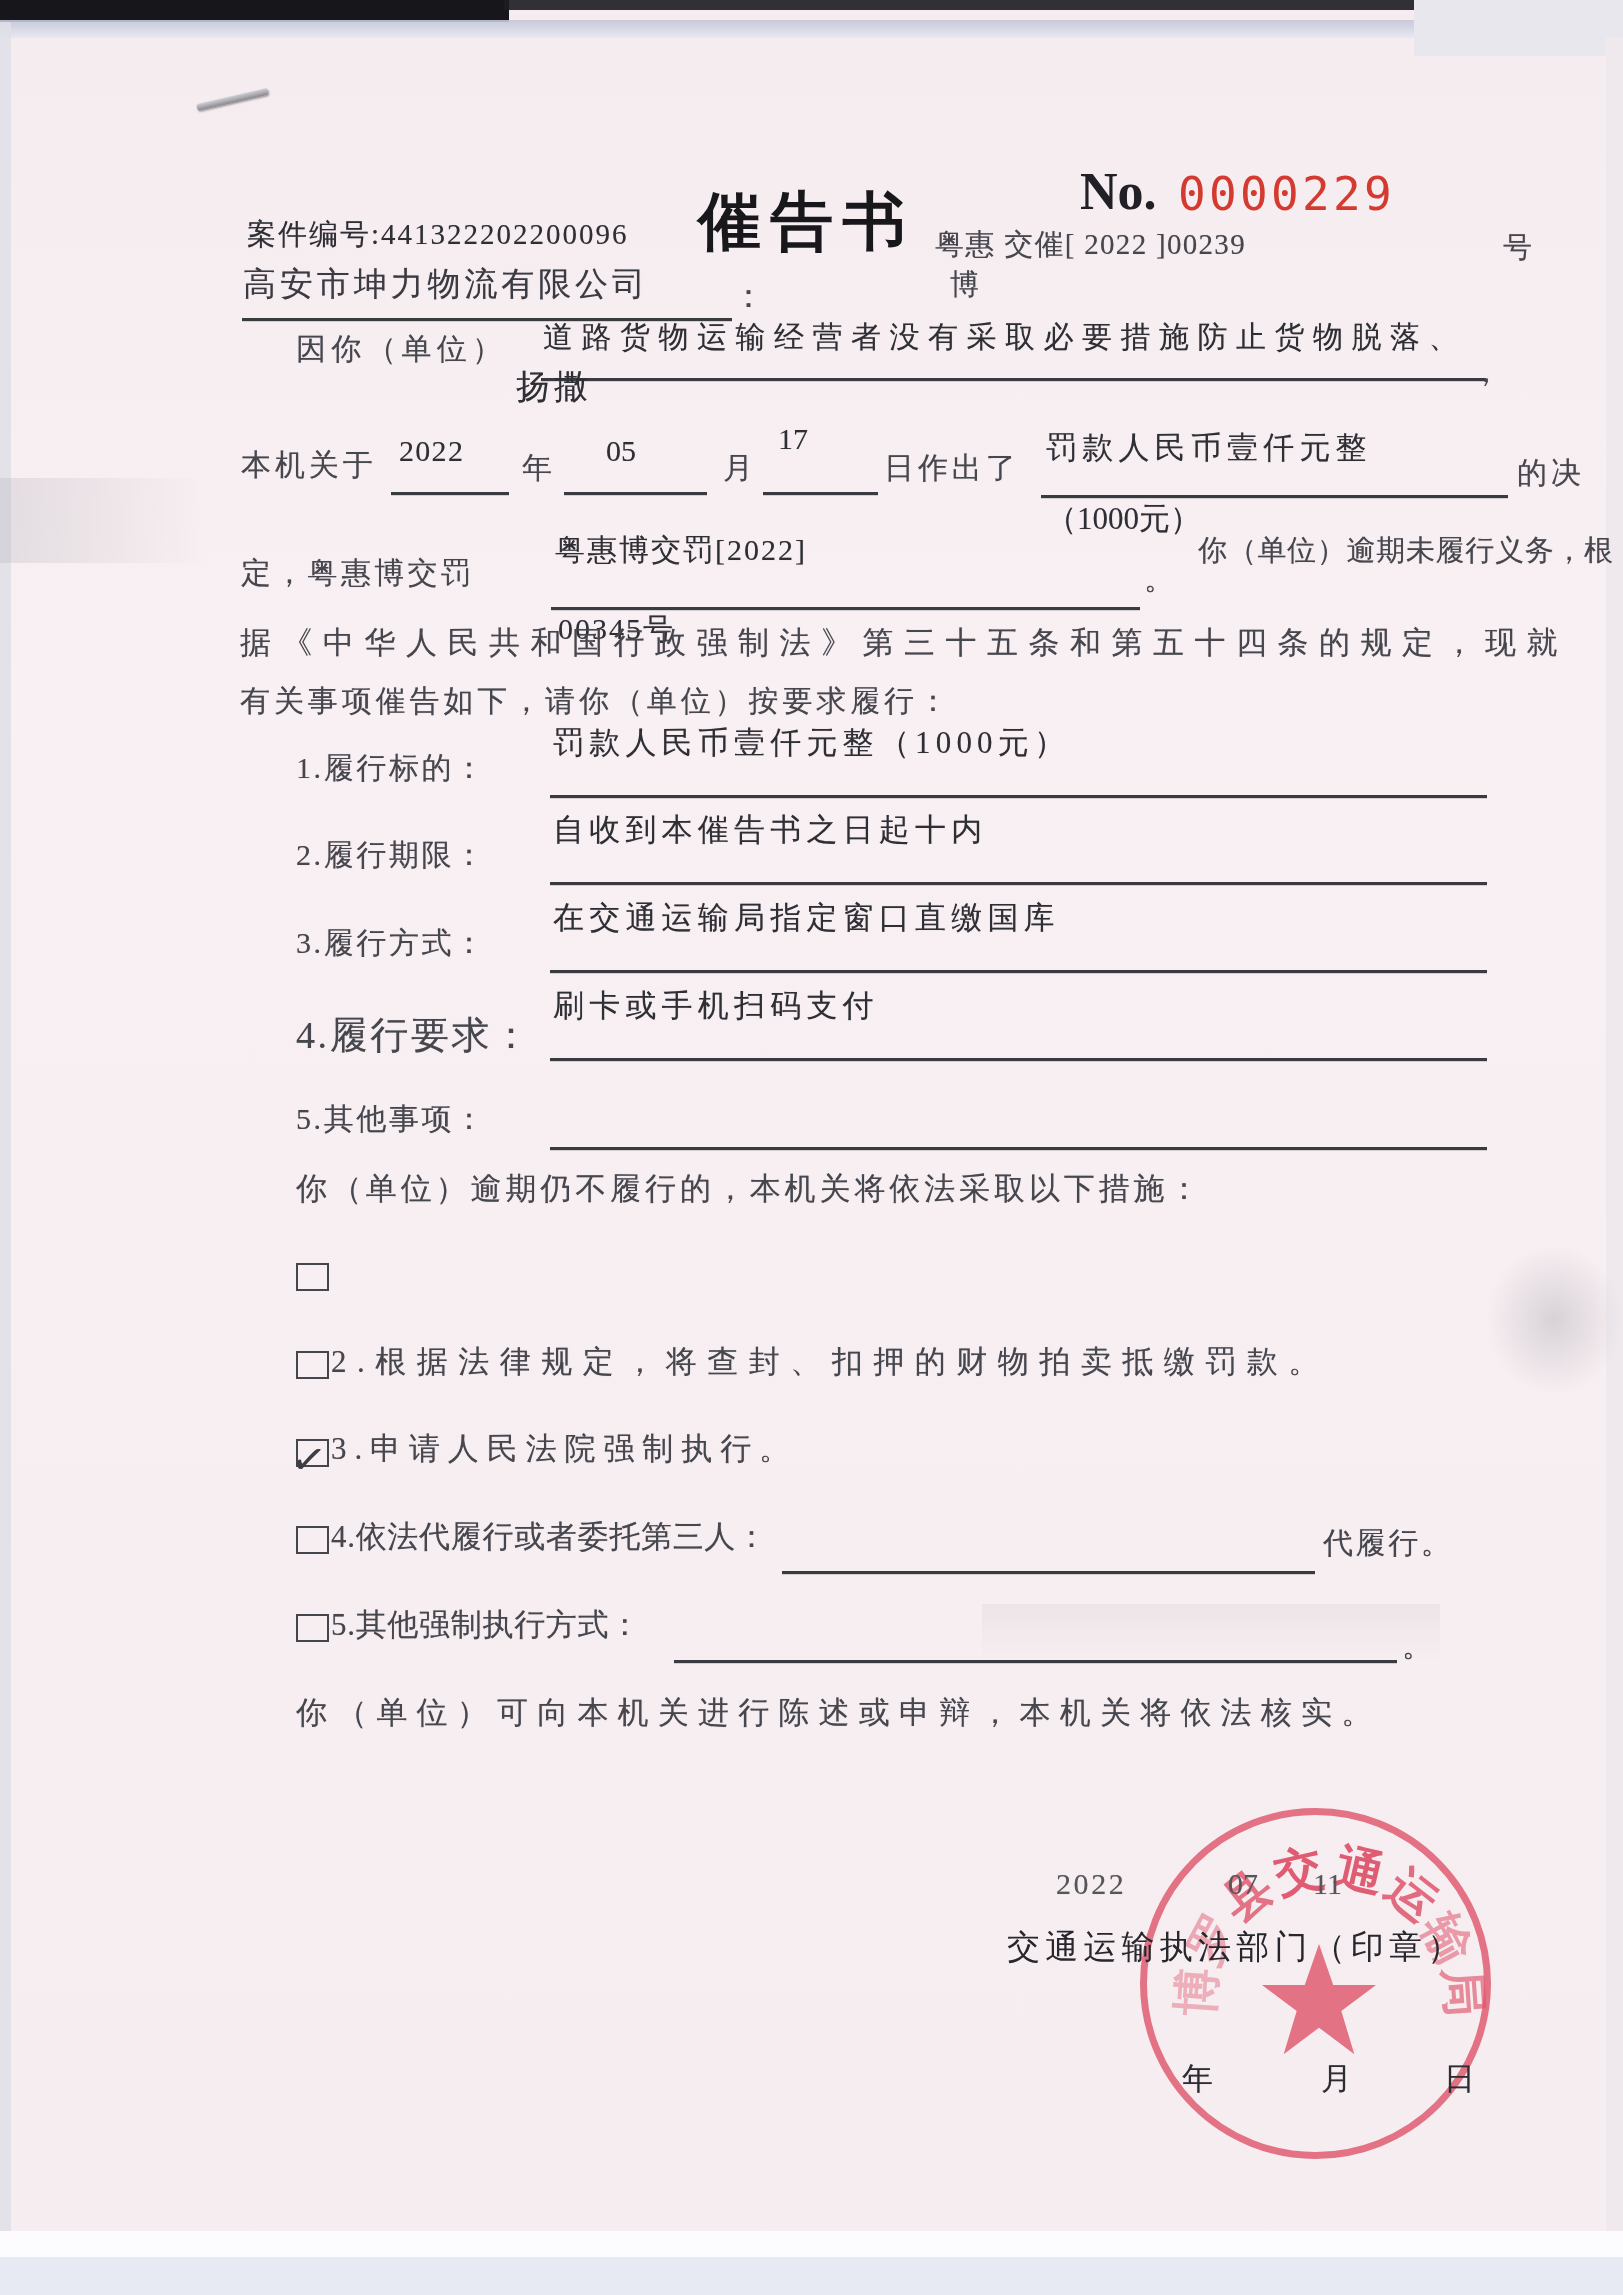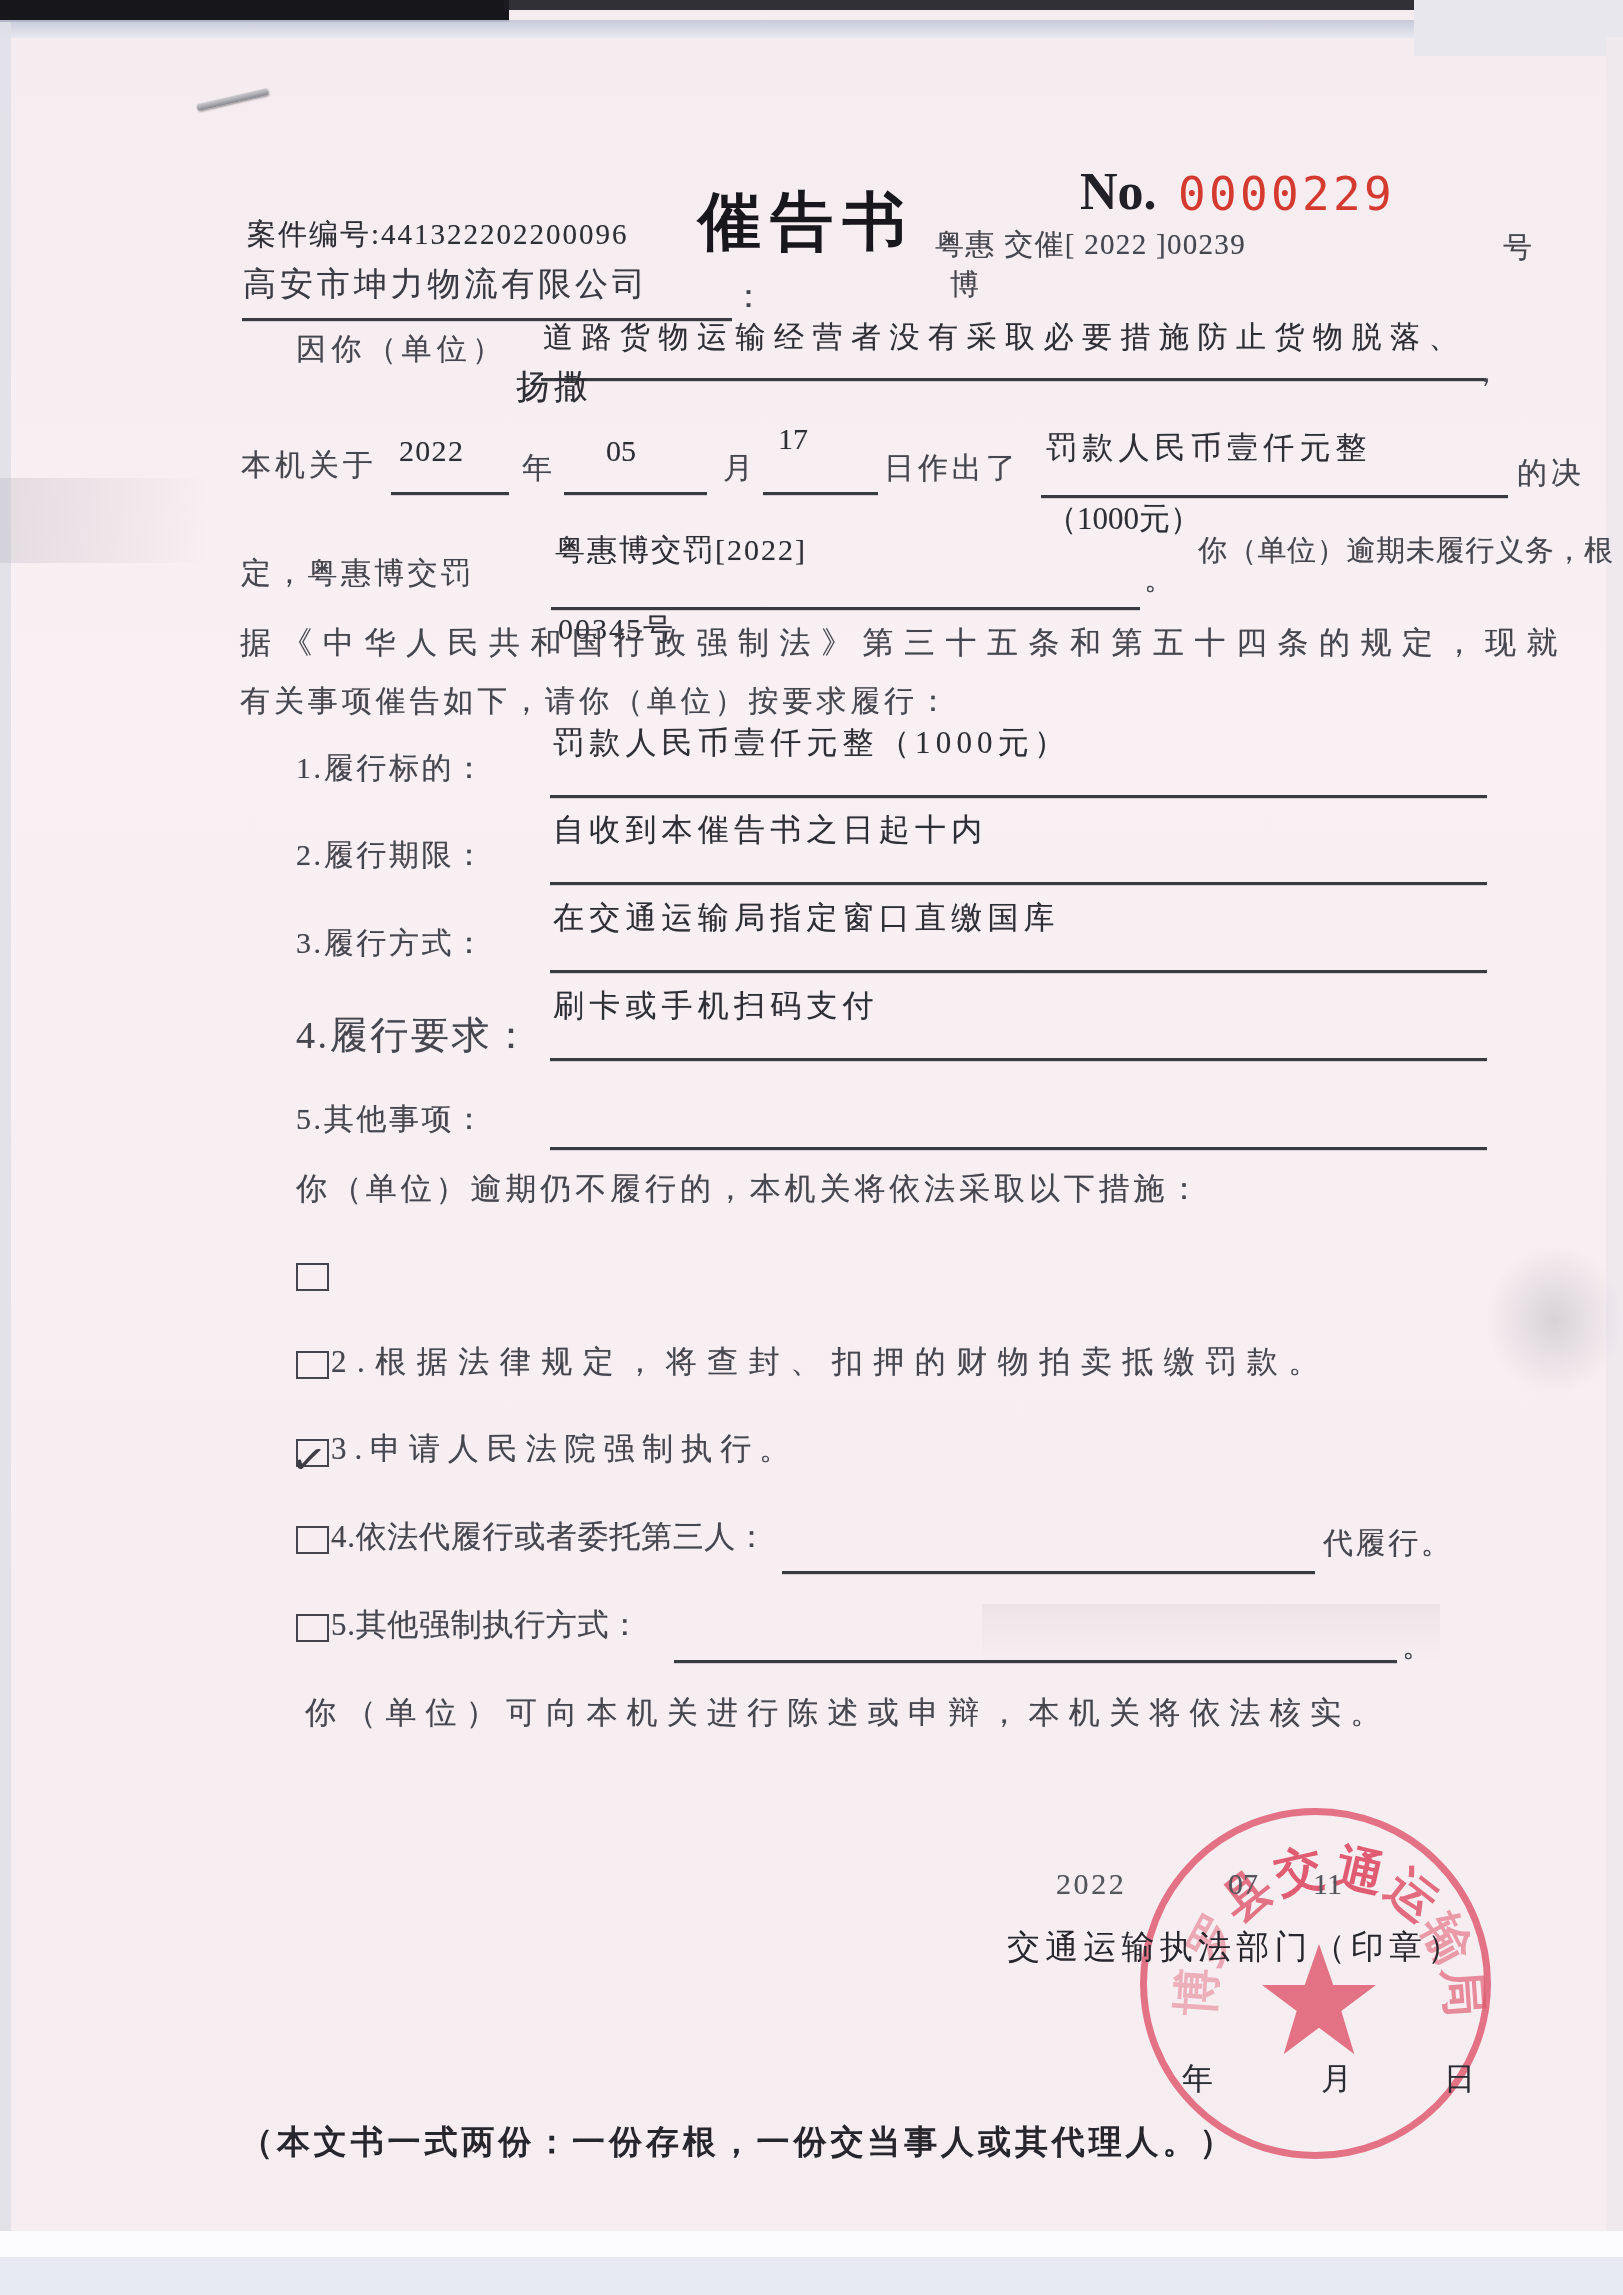--- a/index.html
+++ b/index.html
@@ -112,21 +112,21 @@
   <div class="cbox" style="left:296px;top:1526px;"></div>
   <span class="abs print" style="left:331px;top:1521px;font-size:31px;letter-spacing:0.7px;">4.依法代履行或者委托第三人：</span>
   <div class="rule" style="left:782px;top:1571px;width:533px;"></div>
   <span class="abs print" style="left:1323px;top:1528px;font-size:30px;letter-spacing:2.6px;">代履行。</span>
 
   <div class="cbox" style="left:296px;top:1614px;"></div>
   <span class="abs print" style="left:331px;top:1609px;font-size:31px;letter-spacing:0.7px;">5.其他强制执行方式：</span>
   <div class="rule" style="left:674px;top:1660px;width:723px;"></div>
   <span class="abs print" style="left:1402px;top:1631px;font-size:30px;">。</span>
 
-  <span class="abs print" style="left:305px;top:1697px;font-size:31px;letter-spacing:9.2px;">你（单位）可向本机关进行陈述或申辩，本机关将依法核实。</span>
+  <span class="abs print" style="left:296px;top:1697px;font-size:31px;letter-spacing:9.2px;">你（单位）可向本机关进行陈述或申辩，本机关将依法核实。</span>
 
   <div style="position:absolute;left:1140px;top:1808px;width:351px;height:351px;border:7.9px solid rgba(220,70,95,.8);border-radius:50%;box-sizing:border-box;opacity:.92;">
     <svg width="124" height="124" style="position:absolute;left:110px;top:124px;opacity:.8;" viewBox="0 0 100 100">
       <polygon points="50,4 61.5,37 96,37 68,58 78.5,93 50,71.5 21.5,93 32,58 4,37 38.5,37" fill="#dc4760"></polygon>
     </svg>
     <span class="sealchar" style="left:26px;top:145px;opacity:.4;transform:rotate(-86deg);">博</span>
     <span class="sealchar" style="left:41px;top:92px;opacity:.45;transform:rotate(-62deg);">罗</span>
     <span class="sealchar" style="left:76px;top:48px;opacity:.8;transform:rotate(-38deg);">县</span>
     <span class="sealchar" style="left:128px;top:23.6px;opacity:.95;transform:rotate(-13deg);">交</span>
     <span class="sealchar" style="left:189px;top:23.6px;opacity:.95;transform:rotate(13deg);">通</span>
@@ -136,16 +136,15 @@
   </div>
 
   <span class="abs typed" style="left:1056px;top:1869px;font-size:30px;color:#55555c;letter-spacing:2.6px;">2022</span>
   <span class="abs typed" style="left:1228px;top:1869px;font-size:30px;color:#55555c;">07</span>
   <span class="abs typed" style="left:1313px;top:1869px;font-size:30px;color:#55555c;">11</span>
   <span class="abs" style="left:1007px;top:1931px;font-size:33px;letter-spacing:5.2px;color:#26262c;">交通运输执法部门（印章）</span>
   <span class="abs print" style="left:1182px;top:2063px;font-size:31px;color:#2c2c33;">年</span>
   <span class="abs print" style="left:1321px;top:2063px;font-size:31px;color:#2c2c33;">月</span>
   <span class="abs print" style="left:1444px;top:2063px;font-size:31px;color:#2c2c33;">日</span>
 
-  <span class="abs" style="left:240px;top:2126px;font-size:33px;letter-spacing:3.9px;color:#26262c;font-weight:bold;">（本文书一式两份：一份存根，一份交当事人或其代理人。）</span>
 
 </div>
 
 
 </body></html>

